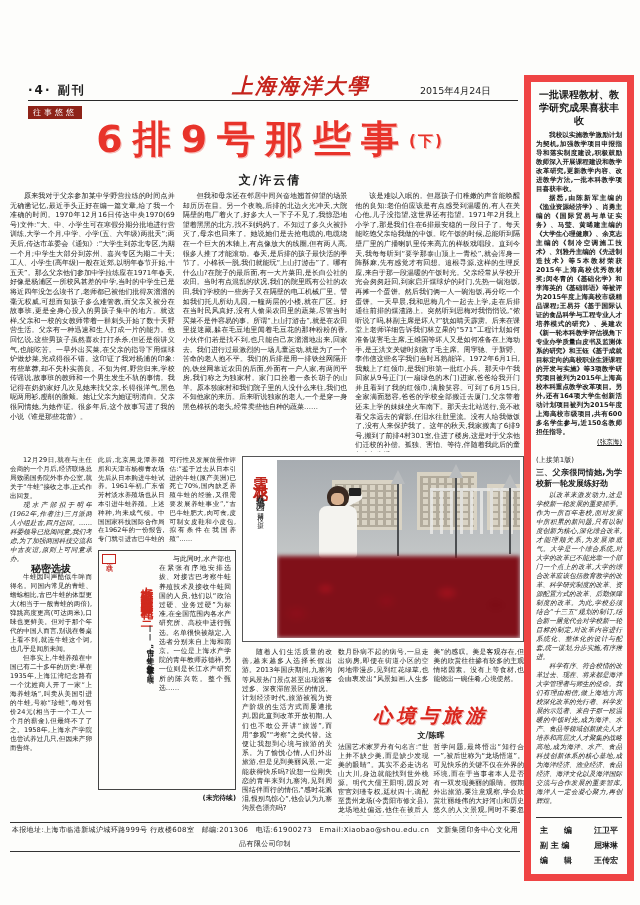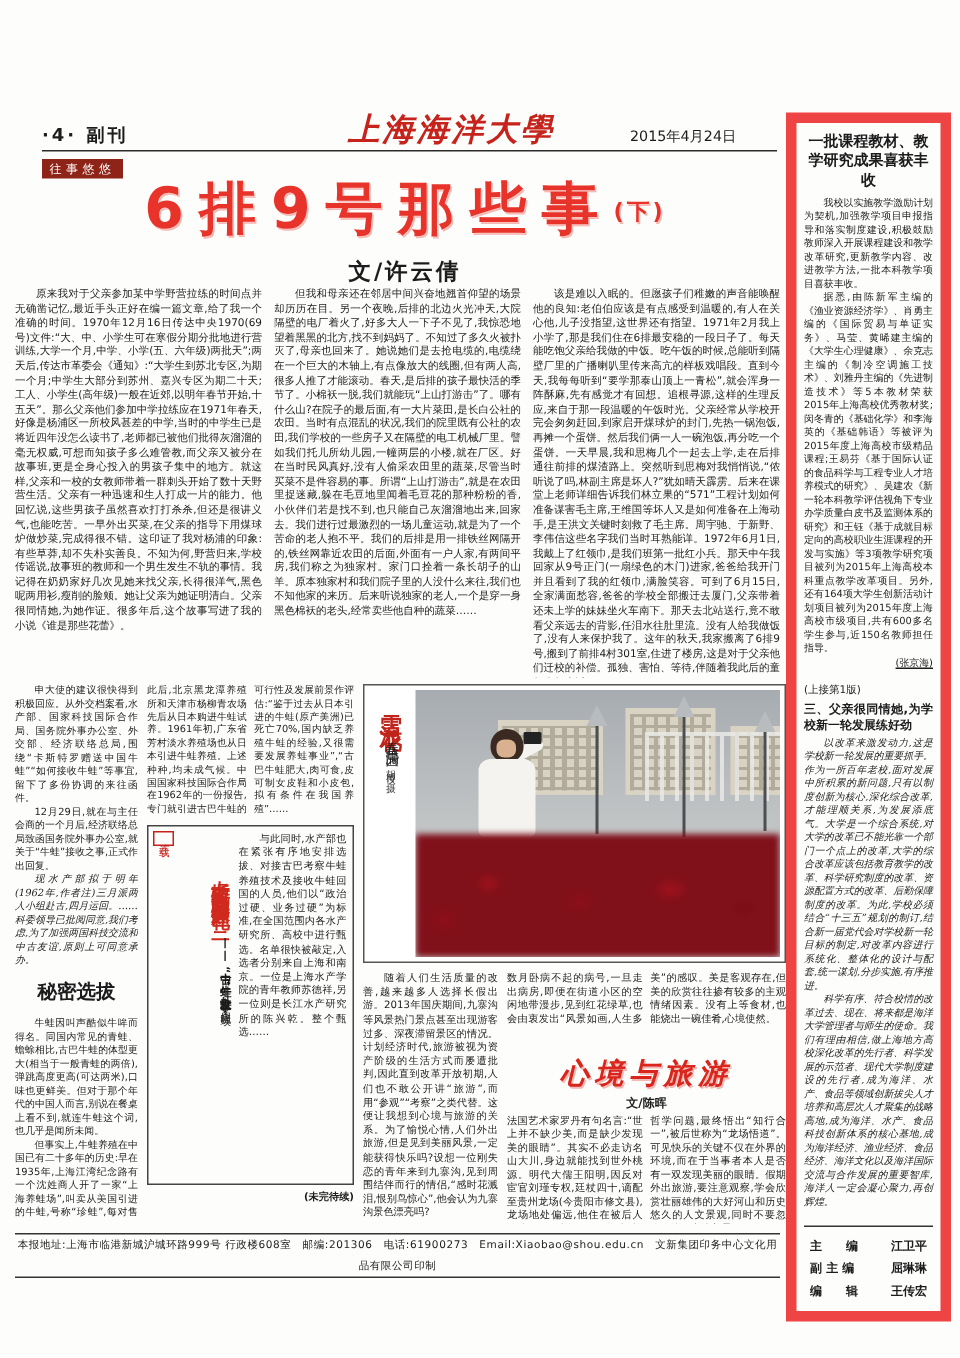--- a/index.html
+++ b/index.html
@@ -16,31 +16,31 @@
   .hdr-rule   { position:absolute; left:28px; top:100px; width:490px; border-top:1.5px solid #2a2a2a; }
   .col-tag    { position:absolute; left:28px; top:106px; background:#8e2318; color:#fff;
                 font-size:8px; line-height:13px; padding:0 5px; letter-spacing:3px; }
 
   
   .main-title { position:absolute; left:70px; top:114px; width:400px; text-align:center;
                 color:#e8332a; font-weight:bold; font-size:38px; letter-spacing:10px;
                 text-shadow:0 0 1px #fff, 1px 1px 0 #f6b6b2; white-space:nowrap; }
   .main-title .suffix { font-size:15px; letter-spacing:2px; vertical-align:middle; }
   .main-byline{ position:absolute; left:70px; top:172px; width:400px; text-align:center;
-                font-size:15px; font-weight:bold; letter-spacing:2px; }
+                font-size:12px; font-weight:bold; letter-spacing:2px; }
   .main-cols  { position:absolute; left:10px; top:192px; width:510px; height:260px;
                 display:flex; gap:8px; overflow:hidden; }
   .main-col   { flex:1; font-size:7px; line-height:9.6px; text-align:justify; overflow:hidden; text-indent:14px; }
 
   
   .castro     { position:absolute; left:10px; top:456px; width:226px; height:358px; display:flex; gap:6px; }
   .castro-c1  { width:82px; font-size:6.6px; line-height:9px; text-align:justify; overflow:hidden; }
   .castro-c1 p{ text-indent:13px; }
   .castro-c1 .quote { font-style:italic; font-family:"DejaVu Serif", serif; }
-  .castro-sub-head { text-align:center; font-weight:bold; text-indent:0; font-size:13px; margin:12px 0; }
+  .castro-sub-head { text-align:center; font-weight:bold; text-indent:0; font-size:10px; margin:0 0; }
   .castro-right { width:138px; display:flex; flex-direction:column; }
   .castro-top  { height:92px; column-count:2; column-gap:5px; font-size:6.5px; line-height:8.8px;
                  text-align:justify; overflow:hidden; }
   .castro-box  { position:relative; height:240px; border:1px solid #444; margin-top:2px;
                  padding:4px 4px 4px 4px; display:flex; gap:4px; }
   .serial-tag  { position:absolute; top:3px; left:3px; writing-mode:vertical-rl; color:#c5231c;
                  border:1px solid #c5231c; font-size:7px; padding:2px 1px; letter-spacing:2px; }
   .castro-strip{ width:52px; writing-mode:vertical-rl; display:flex; gap:3px; padding-top:22px; }
   .castro-title{ color:#d02a1e; font-weight:bold; font-size:12.5px; letter-spacing:2px; }
   .castro-subtitle { font-size:7.5px; font-weight:bold; letter-spacing:1px; margin-top:6px; }
@@ -94,21 +94,21 @@
   
   .footer     { position:absolute; left:10px; top:822px; width:510px; height:30px;
                 border-top:1px solid #333; border-bottom:1px solid #333;
                 font-size:7px; line-height:14px; text-align:center; letter-spacing:0.4px; }
 
   
   .sidebar    { position:absolute; left:524px; top:75px; width:110px; height:806px;
                 border:7px solid #ef4444; padding:6px 5px 70px 5px; overflow:hidden; }
   .sb-headline{ font-size:10px; font-weight:bold; text-align:center; line-height:13px; margin-bottom:4px; }
   .sb-body    { font-size:6.6px; line-height:9px; text-align:justify; }
-  .sb-body p  { text-indent:13px; }
+  .sb-body p  { text-indent:13px;font-weight:bold; }
   .sb-sign    { text-align:right; font-size:6.6px; margin-top:1px;text-decoration:underline; }
   .sb-cont    { font-size:7px; margin-top:8px; }
   .sb-p3-head { font-size:8px; font-weight:bold; line-height:11px; margin:2px 0; text-align:justify; }
   .sb-p3      { font-size:6.6px; line-height:9px; text-align:justify; font-style:italic; font-family:"DejaVu Serif", serif; }
   .sb-p3 p    { text-indent:13px; }
   .staff-box  { position:absolute; left:5px; right:5px; bottom:6px; border-top:1.5px solid #333; padding-top:5px; }
   .staff-row  { display:flex; justify-content:space-between; font-size:8px; font-weight:bold; line-height:15px; padding:0 4px; }
 </style>
 </head>
 <body>
@@ -129,21 +129,20 @@
   </div>
   <div class="main-byline">文/许云倩</div>
   <div class="main-cols">
     <div class="main-col">原来我对于父亲参加某中学野营拉练的时间点并无确凿记忆,最近手头正好在编一篇文章,给了我一个准确的时间。1970年12月16日传达中央1970(69号)文件:“大、中、小学生可在寒假分期分批地进行营训练,大学一个月,中学、小学(五、六年级)两批天”;两天后,传达市革委会《通知》:“大学生到苏北专区,为期一个月;中学生大部分到苏州、嘉兴专区为期二十天;工人、小学生(高年级)一般在近郊,以明年春节开始,十五天”。那么父亲他们参加中学拉练应在1971年春天,好像是杨浦区一所校风甚差的中学,当时的中学生已是将近四年没怎么读书了,老师都已被他们批得灰溜溜的毫无权威,可想而知孩子多么难管教,而父亲又被分在故事班,更是全身心投入的男孩子集中的地方。就这样,父亲和一校的女教师带着一群刺头开始了数十天野营生活。父亲有一种迅速和生人打成一片的能力。他回忆说,这些男孩子虽然喜欢打打杀杀,但还是很讲义气,也能吃苦。一早外出买菜,在父亲的指导下用煤球炉做炒菜,完成得很不错。这印证了我对杨浦的印象:有些草莽,却不失朴实善良。不知为何,野营归来,学校传谣说,故事班的教师和一个男生发生不轨的事情。我记得在奶奶家好几次见她来找父亲,长得很洋气,黑色呢两用衫,瘦削的脸颊。她让父亲为她证明清白。父亲很同情她,为她作证。很多年后,这个故事写进了我的小说《谁是那些花蕾》。</div>
     <div class="main-col">但我和母亲还在邻居中间兴奋地翘首仰望的场景却历历在目。另一个夜晚,后排的北边火光冲天,大院隔壁的电厂着火了,好多大人一下子不见了,我惊恐地望着黑黑的北方,找不到妈妈了。不知过了多久火被扑灭了,母亲也回来了。她说她们是去抢电缆的,电缆绕在一个巨大的木轴上,有点像放大的线圈,但有两人高,很多人推了才能滚动。春天,是后排的孩子最快活的季节了。小棉袄一脱,我们就能玩“上山打游击”了。哪有什么山?在院子的最后面,有一大片菜田,是长白公社的农田。当时有点混乱的状况,我们的院里既有公社的农田,我们学校的一些房子又在隔壁的电工机械厂里。譬如我们托儿所幼儿园,一幢两层的小楼,就在厂区。好在当时民风真好,没有人偷采农田里的蔬菜,尽管当时买菜不是件容易的事。所谓“上山打游击”,就是在农田里捉迷藏,躲在毛豆地里闻着毛豆花的那种粉粉的香,小伙伴们若是找不到,也只能自己灰溜溜地出来,回家去。我们进行过最激烈的一场儿童运动,就是为了一个苦命的老人抱不平。我们的后排是用一排铁丝网隔开的,铁丝网靠近农田的后面,外面有一户人家,有两间平房,我们称之为独家村。家门口拴着一条长胡子的山羊。原本独家村和我们院子里的人没什么来往,我们也不知他家的来历。后来听说独家的老人,一个是穿一身黑色棉袄的老头,经常卖些他自种的蔬菜……</div>
     <div class="main-col">该是难以入眠的。但愿孩子们稚嫩的声音能唤醒他的良知:老伯伯应该是有点感受到温暖的,有人在关心他,儿子没指望,这世界还有指望。1971年2月我上小学了,那是我们住在6排最安稳的一段日子了。每天能吃饱父亲给我做的中饭。吃午饭的时候,总能听到隔壁厂里的广播喇叭里传来高亢的样板戏唱段。直到今天,我每每听到“要学那泰山顶上一青松”,就会浑身一阵酥麻,先有感觉才有回想。追根寻源,这样的生理反应,来自于那一段温暖的午饭时光。父亲经常从学校开完会匆匆赶回,到家启开煤球炉的封门,先热一锅泡饭,再摊一个蛋饼。然后我们俩一人一碗泡饭,再分吃一个蛋饼。一天早晨,我和思梅几个一起去上学,走在后排通往前排的煤渣路上。突然听到思梅对我悄悄说,“侬听说了吗,林副主席是坏人?”犹如晴天霹雳。后来在课堂上老师详细告诉我们林立果的“571”工程计划如何准备谋害毛主席,王维国等坏人又是如何准备在上海动手,是王洪文关键时刻救了毛主席。周宇驰、于新野、李伟信这些名字我们当时耳熟能详。1972年6月1日,我戴上了红领巾,是我们班第一批红小兵。那天中午我回家从9号正门(一扇绿色的木门)进家,爸爸给我开门并且看到了我的红领巾,满脸笑容。可到了6月15日,全家满面愁容,爸爸的学校全部搬迁去厦门,父亲带着还未上学的妹妹坐火车南下。那天去北站送行,竟不敢看父亲远去的背影,任泪水往肚里流。没有人给我做饭了,没有人来保护我了。这年的秋天,我家搬离了6排9号,搬到了前排4村301室,住进了楼房,这是对于父亲他们迁校的补偿。孤独、害怕、等待,伴随着我此后的童年少年生活。</div>
   </div>
 
   <div class="castro">
     <div class="castro-c1">
-      <p>申大使的建议很快得到积极回应。从外交档案看,水产部、国家科技国际合作局、国务院外事办公室、外交部、经济联络总局,围绕“卡斯特罗赠送中国牛蛙”“如何接收牛蛙”等事宜,留下了多份协调的来往函件。</p>
       <p>12月29日,就在与主任会商的一个月后,经济联络总局致函国务院外事办公室,就关于“牛蛙”接收之事,正式作出回复。</p>
       <p class="quote">现水产部拟于明年(1962年,作者注)三月派两人小组赴古,四月运回。……科委领导已批阅同意,我们考虑,为了加强两国科技交流和中古友谊,原则上可同意承办。</p>
       <div class="castro-sub-head">秘密选拔</div>
       <p>牛蛙因叫声酷似牛哞而得名。同国内常见的青蛙、蟾蜍相比,古巴牛蛙的体型更大(相当于一般青蛙的两倍),弹跳高度更高(可达两米),口味也更鲜美。但对于那个年代的中国人而言,别说在餐桌上看不到,就连牛蛙这个词,也几乎是闻所未闻。</p>
       <p>但事实上,牛蛙养殖在中国已有二十多年的历史:早在1935年,上海江湾纪念路有一个沈姓商人开了一家“上海养蛙场”,叫卖从美国引进的牛蛙,号称“珍蛙”,每对售价24元(相当于一个工人一个月的薪金),但最终不了了之。1958年,上海水产学院也尝试养过几只,但因未产卵而告终。</p>
     </div>
     <div class="castro-right">
       <div class="castro-top">此后,北京黑龙潭养殖所和天津市杨柳青农场先后从日本购进牛蛙试养。1961年初,广东省芳村淡水养殖场也从日本引进牛蛙养殖。上述种种,均未成气候。中国国家科技国际合作局在1962年的一份报告,专门就引进古巴牛蛙的可行性及发展前景作评估:“鉴于过去从日本引进的牛蛙(原产美洲)已死亡70%,国内缺乏养殖牛蛙的经验,又很需要发展养蛙事业”,“古巴牛蛙肥大,肉可食,皮可制女皮鞋和小皮包,拟有条件在我国养殖”……</div>
       <div class="castro-box">
         <div class="serial-tag">连载</div>
@@ -205,21 +204,21 @@
     <div class="sb-headline">一批课程教材、教学研究成果喜获丰收</div>
     <div class="sb-body">
       <p>我校以实施教学激励计划为契机,加强教学项目申报指导和落实制度建设,积极鼓励教师深入开展课程建设和教学改革研究,更新教学内容、改进教学方法,一批本科教学项目喜获丰收。</p>
       <p>据悉,由陈新军主编的《渔业资源经济学》、肖勇主编的《国际贸易与单证实务》、马莹、黄晞建主编的《大学生心理健康》、余克志主编的《制冷空调施工技术》、刘雅丹主编的《先进制造技术》等5本教材荣获2015年上海高校优秀教材奖;闵冬青的《基础化学》和李海英的《基础韩语》等被评为2015年度上海高校市级精品课程;王易芬《基于国际认证的食品科学与工程专业人才培养模式的研究》、吴建农《新一轮本科教学评估视角下专业办学质量白皮书及监测体系的研究》和王钰《基于成就目标定向的高校职业生涯课程的开发与实施》等3项教学研究项目被列为2015年上海高校本科重点教学改革项目。另外,还有164项大学生创新活动计划项目被列为2015年度上海高校市级项目,共有600多名学生参与,近150名教师担任指导。</p>
     </div>
     <div class="sb-sign">(张京海)</div>
     <div class="sb-cont">(上接第1版)</div>
     <div class="sb-p3-head">三、父亲很同情她,为学校新一轮发展练好劲</div>
     <div class="sb-p3">
       <p>以改革来激发动力,这是学校新一轮发展的重要抓手。作为一所百年老校,面对发展中所积累的新问题,只有以制度创新为核心,深化综合改革,才能理顺关系,为发展添底气。大学是一个综合系统,对大学的改革已不能光靠一个部门一个点上的改革,大学的综合改革应该包括教育教学的改革、科学研究制度的改革、资源配置方式的改革、后勤保障制度的改革。为此,学校必须结合“十三五”规划的制订,结合新一届党代会对学校新一轮目标的制定,对改革内容进行系统化、整体化的设计与配套,统一谋划,分步实施,有序推进。</p>
-      <p>科学有序、符合校情的改革过去、现在、将来都是海洋大学管理者与师生的使命。我们有理由相信,做上海地方高校深化改革的先行者、科学发展的示范者、现代大学制度建设的先行者,成为海洋、水产、食品等领域创新拔尖人才培养和高层次人才聚集的战略高地,成为海洋、水产、食品科技创新体系的核心基地,成为海洋经济、渔业经济、食品经济、海洋文化以及海洋国际交流与合作发展的重要智库,海洋人一定会凝心聚力,再创辉煌。</p>
+      <p>科学有序、符合校情的改革过去、现在、将来都是海洋大学管理者与师生的使命。我们有理由相信,做上海地方高校深化改革的先行者、科学发展的示范者、来自于那一段温暖的午饭时光,成为海洋、水产、食品等领域创新拔尖人才培养和高层次人才聚集的战略高地,成为海洋、水产、食品科技创新体系的核心基地,成为海洋经济、渔业经济、食品经济、海洋文化以及海洋国际交流与合作发展的重要智库,海洋人一定会凝心聚力,再创辉煌。</p>
     </div>
     <div class="staff-box">
       <div class="staff-row">
         <span>主　　编</span>
         <span>江卫平</span>
       </div>
       <div class="staff-row">
         <span>副 主 编</span>
         <span>屈琳琳</span>
       </div>

